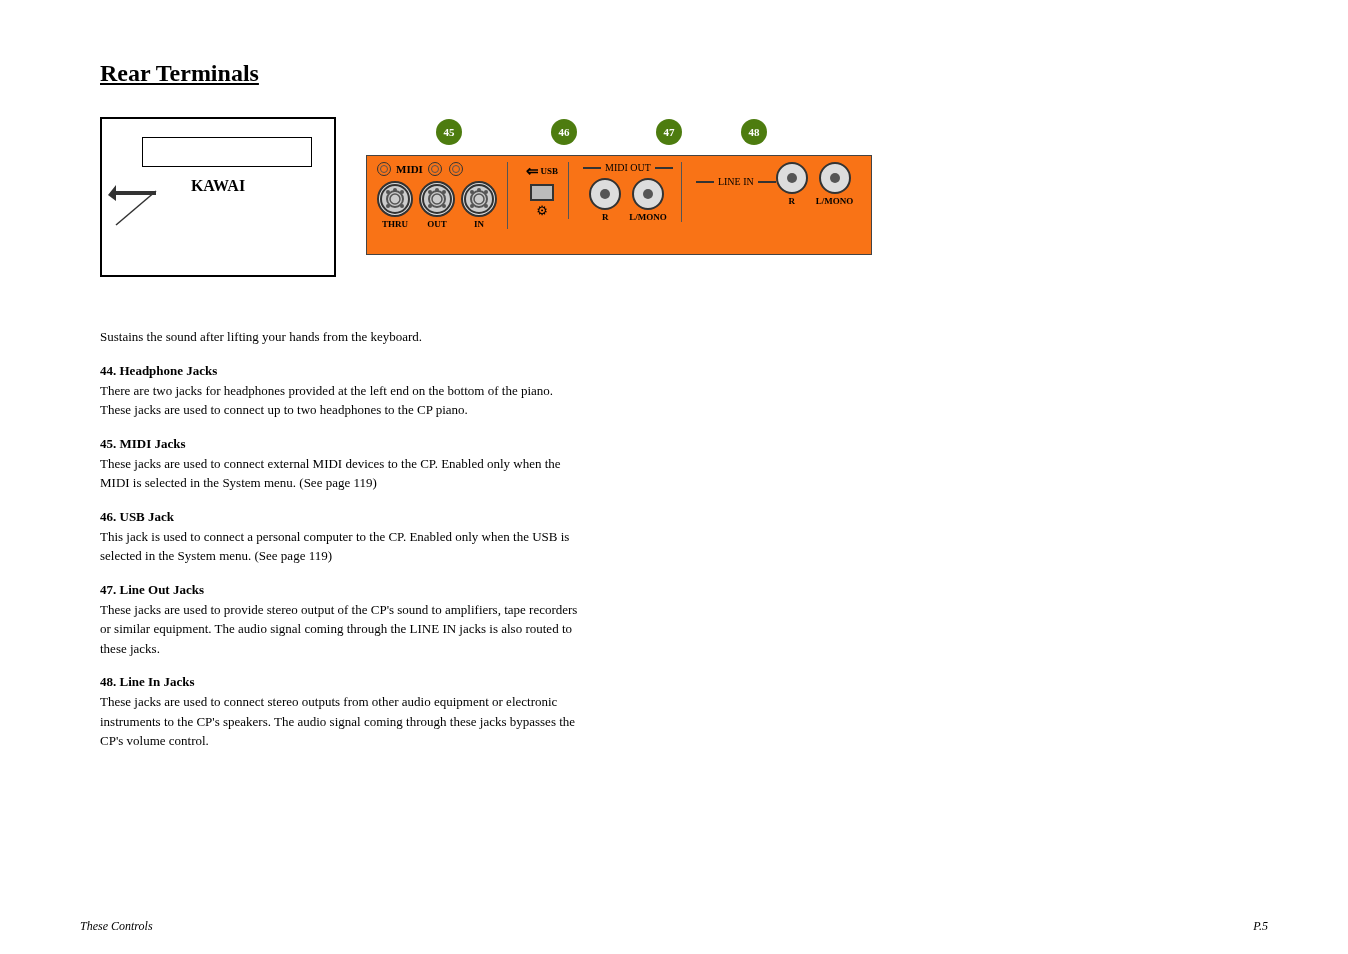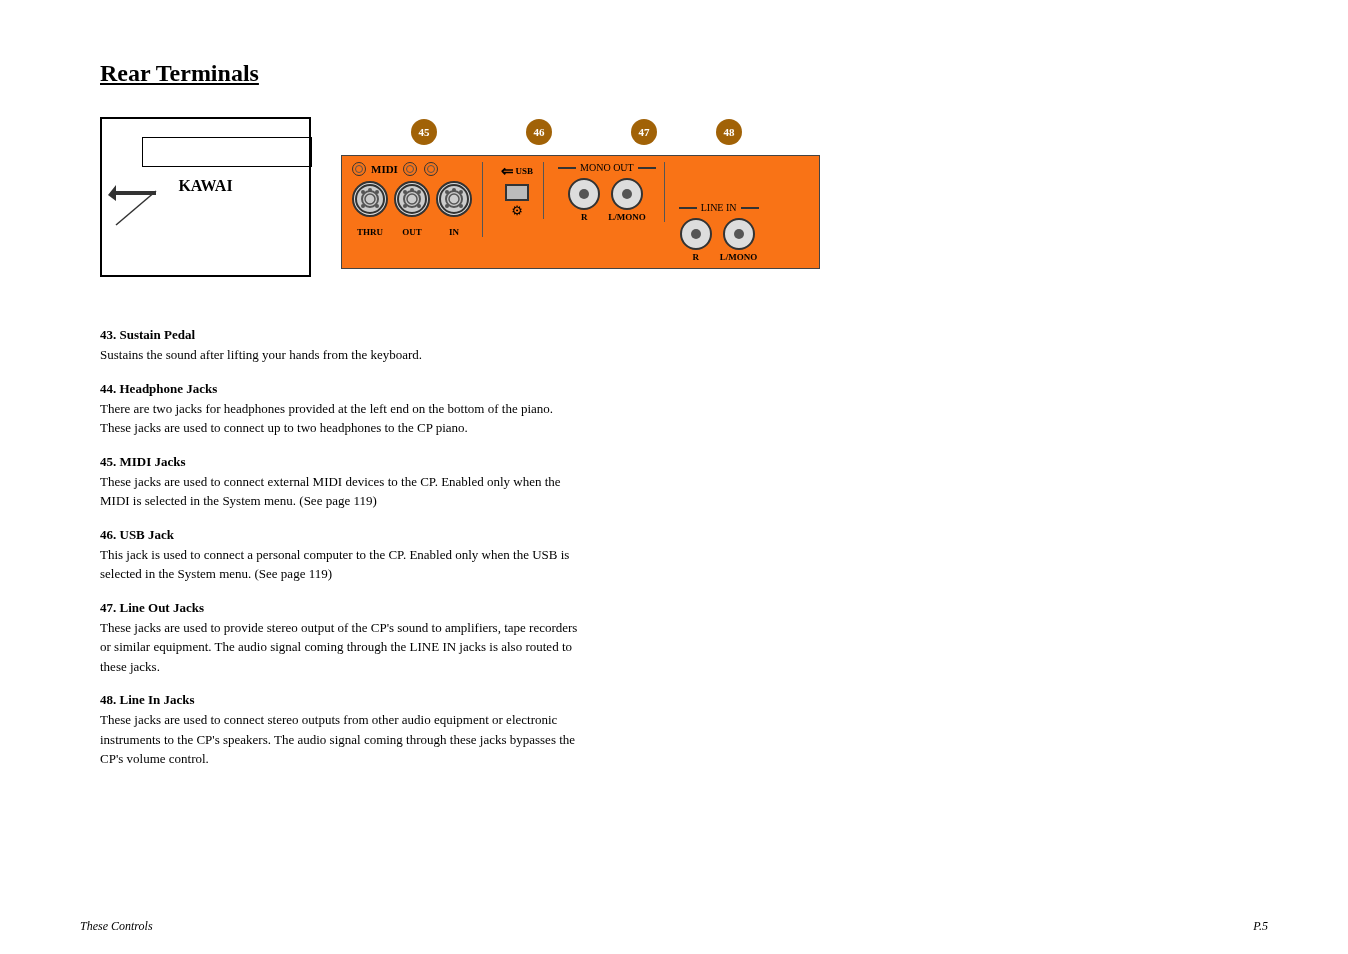--- a/index.html
+++ b/index.html
@@ -18,21 +18,21 @@
     }
     .page-title {
       font-size: 24px;
       font-weight: bold;
       text-decoration: underline;
       margin-bottom: 30px;
     }
     
     .piano-box {
       border: 2px solid #000;
-      width: 211px;
+      width: 236px;
       min-height: 160px;
       position: relative;
       padding: 10px;
       flex-shrink: 0;
     }
     .piano-box-inner {
       border: 1px solid #000;
       width: 170px;
       height: 30px;
       margin: 8px auto 0 30px;
@@ -40,34 +40,34 @@
     .kawai-label {
       text-align: center;
       font-weight: bold;
       font-size: 16px;
       margin-top: 10px;
     }
     .badge {
       width: 26px;
       height: 26px;
       border-radius: 50%;
-      background: #a16207;
+      background: #4d7c0f;
       color: #fff;
       font-size: 11px;
       font-weight: bold;
       display: flex;
       align-items: center;
       justify-content: center;
       flex-shrink: 0;
     }
     .jack {
       display: flex;
       flex-direction: column;
       align-items: center;
-      gap: 10px;
+      gap: 2px;
     }
     .jack-circle {
       width: 36px;
       height: 36px;
       border-radius: 50%;
       border: 2px solid #333;
       background: #ddd;
       display: flex;
       align-items: center;
       justify-content: center;
@@ -237,24 +237,22 @@
     .panel-line-out {
       display: flex;
       flex-direction: column;
       align-items: center;
       border-right: 1px solid #555;
       padding: 0 8px;
       margin-right: 6px;
     }
     .panel-line-in {
       display: flex;
-      flex-direction: column;
       align-items: center;
       padding: 0 8px;
-      margin-top: 40px;
     }
     .line-section-label {
       font-size: 10px;
       white-space: nowrap;
       display: flex;
       align-items: center;
       gap: 4px;
       margin-bottom: 5px;
     }
     .line-bar-h {
@@ -370,21 +368,21 @@
             <span style="font-size:15px;">⇐</span>
             <span>USB</span>
           </div>
           <div class="panel-usb-port"></div>
           <div style="font-size:13px;">⚙</div>
         </div>
 
         <div class="panel-line-out">
           <div class="line-section-label">
             <span class="line-bar-h"></span>
-            <span style="font-size:10px;">MONO OUT</span>
+            <span style="font-size:10px;">MIDI OUT</span>
             <span class="line-bar-h"></span>
           </div>
           <div class="rca-pair">
             <div class="rca-jack">
               <div class="rca-circle"></div>
               <div class="rca-label">R</div>
             </div>
             <div class="rca-jack">
               <div class="rca-circle"></div>
               <div class="rca-label">L/MONO</div>
@@ -409,21 +407,20 @@
             </div>
           </div>
         </div>
       </div>
     </div>
   </div>
 
   <div class="descriptions">
 
   <div class="desc-item">
-        <div class="desc-heading">43.  Sustain Pedal</div>
         <div class="desc-body">Sustains the sound after lifting your hands from the keyboard.</div>
       </div>
       <div class="desc-item">
         <div class="desc-heading">44.  Headphone Jacks</div>
         <div class="desc-body">There are two jacks for headphones provided at the left end on the bottom of the piano.  These jacks are used to connect up to two headphones to the CP piano.</div>
       </div>
       <div class="desc-item">
         <div class="desc-heading">45.  MIDI Jacks</div>
         <div class="desc-body">These jacks are used to connect external MIDI devices to the CP.  Enabled only when the MIDI is selected in the System menu.  (See page 119)</div>
       </div>

